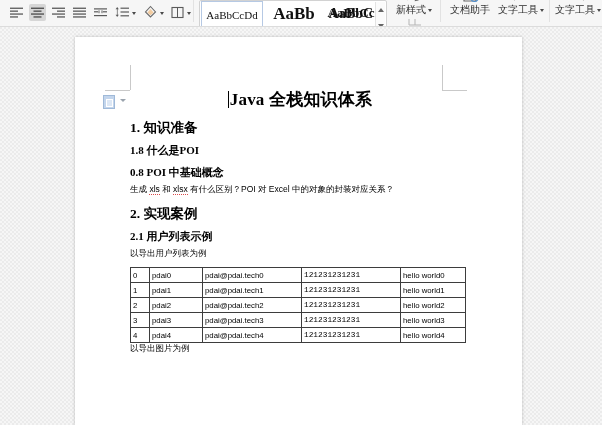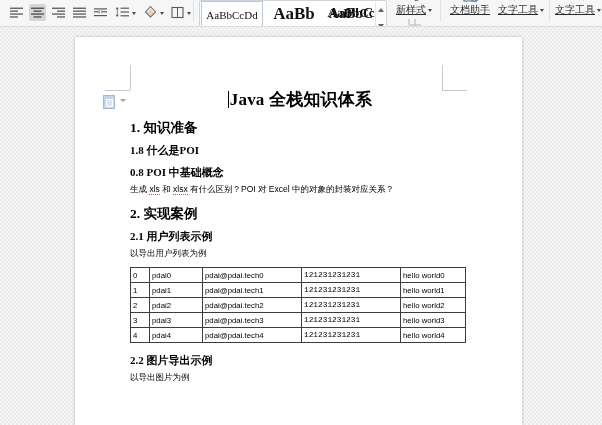--- a/index.html
+++ b/index.html
@@ -67,21 +67,21 @@
   }
   .gal-scroll i.up{top:6px;border-bottom:4px solid #666;}
   .gal-scroll i.dn{top:22px;border-top:4px solid #666;}
 
   
   .bigbtn{
     position:absolute;top:0;height:48px;text-align:center;
     font-size:10px;color:#2b2b2b;box-sizing:border-box;
   }
   .bigbtn .ic{height:26px;position:relative;}
-  .bigbtn .tx{line-height:12px;white-space:nowrap;text-decoration:underline;}
+  .bigbtn .tx{line-height:12px;white-space:nowrap;}
   .bigbtn .tx i{
     display:inline-block;margin-left:2px;width:0;height:0;vertical-align:1px;
     border-left:2.5px solid transparent;border-right:2.5px solid transparent;
     border-top:3px solid #4a4a4a;
   }
 
   .ribbon-handle{
     position:absolute;right:186px;bottom:0px;width:8px;height:8px;
   }
   .ribbon-handle2{
@@ -434,19 +434,18 @@
           <tr>
             <td class="c0">4</td>
             <td class="c1">pdai4</td>
             <td class="c2">pdai@pdai.tech4</td>
             <td class="c3">121231231231</td>
             <td class="c4">hello world4</td>
           </tr>
         </tbody>
       </table>
 
-      <div class="h2" style="margin-top:10px;">2.2 图片导出示例</div>
 
       <div class="p">以导出图片为例</div>
 
     </div>
   </div>
 </div>
 
 </body></html>

